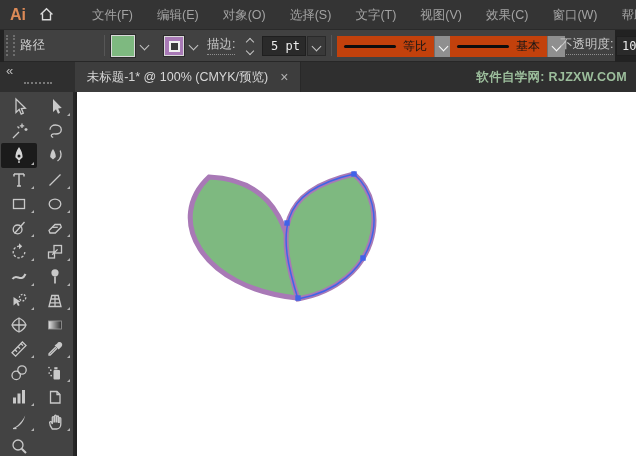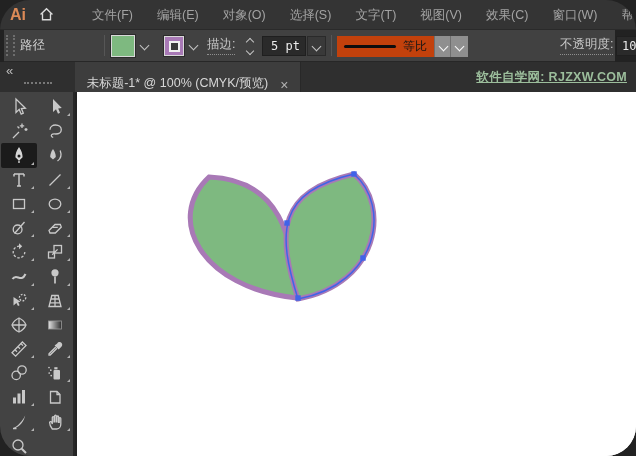--- a/index.html
+++ b/index.html
@@ -1,18 +1,18 @@
 <!DOCTYPE html>
 <html><head>
 <meta charset="utf-8">
 <style>
   html,body{margin:0;padding:0;background:#222;}
   #app{position:relative;width:636px;height:456px;overflow:hidden;
        font-family:"Liberation Sans","DejaVu Sans",sans-serif;
-       -webkit-font-smoothing:antialiased;user-select:none;border-radius:30px;}
+       -webkit-font-smoothing:antialiased;user-select:none;}
   
   #menubar{position:absolute;left:0;top:0;width:636px;height:30px;background:#343434;
            display:flex;align-items:center;border-bottom:1px solid #2a2a2a;box-sizing:border-box;}
   #logo{color:#DC8A57;font-weight:bold;font-size:16px;margin:0 0 0 10px;letter-spacing:0;}
   .mb-icon{display:flex;align-items:center;justify-content:center;}
   #home-btn{margin:0 9px 0 12px;}
   .vsep{width:1px;height:17px;background:#555;margin:0 8px;}
   .menu-item{color:#a3a3a3;font-size:12.5px;padding:0 12px;line-height:30px;cursor:default;white-space:nowrap;}
   .chev{width:6px;height:6px;border-right:1.6px solid #c4c4c4;border-bottom:1.6px solid #c4c4c4;
         transform:rotate(45deg);display:inline-block;}
@@ -51,25 +51,25 @@
   .combo .dd .chev{border-color:#fafafa;}
   #profile-combo{left:333px;display:flex;}
   #brush-combo{left:446px;display:flex;}
   #opacity-label{left:556px;}
   #opacity-field{left:612px;top:6px;height:20px;width:26px;padding-left:5px;box-sizing:border-box;}
   
   #tabstrip{position:absolute;left:0;top:62px;width:636px;height:30px;background:#2f2f2f;}
   #tools-collapse{position:absolute;left:6px;top:1px;color:#bdbdbd;font-size:13px;cursor:pointer;}
   #tools-grip{position:absolute;left:24px;top:20px;width:28px;border-top:2px dotted #787878;cursor:grab;}
   #doc-tab{position:absolute;left:75px;top:0;height:30px;width:226px;background:#3d3d3d;
-           border-right:1px solid #282828;display:flex;align-items:flex-end;justify-content:center;
+           border-right:1px solid #282828;display:flex;align-items:center;justify-content:center;
            color:#d7d7d7;font-size:12.5px;cursor:pointer;box-sizing:border-box;}
   #tab-close{margin-left:12px;color:#b2b2b2;font-size:14px;line-height:1;cursor:pointer;}
   #watermark{position:absolute;right:9px;top:0;height:30px;display:flex;align-items:center;
-             color:#9CBE9C;font-size:12.5px;font-weight:600;letter-spacing:.3px;text-decoration:underline;}
+             color:#9CBE9C;font-size:12.5px;font-weight:600;letter-spacing:.3px;}
   
   #toolbar{position:absolute;left:0;top:92px;width:75px;height:364px;background:#434343;
            border-right:2px solid #272727;box-sizing:border-box;}
   #tool-grid{display:grid;grid-template-columns:36px 36px;grid-auto-rows:24.2px;padding-top:3px;justify-content:center;}
   .tool{position:relative;display:flex;align-items:center;justify-content:center;cursor:pointer;border-radius:2px;}
   .tool.selected{background:#1b1b1b;}
   .tool .fly{position:absolute;right:3px;bottom:3px;width:0;height:0;
              border-left:3.5px solid transparent;border-bottom:3.5px solid #b3b3b3;}
   .tool svg{display:block;}
   
@@ -132,20 +132,24 @@
     <div class="cb combo" id="profile-combo">
       <span class="field">
           <span class="stroke-line"></span>
         <span class="val">等比</span>
         </span>
       <span class="dd">
           <span class="chev"></span>
         </span>
     </div>
     <div class="cb combo" id="brush-combo">
+      <span class="field">
+          <span class="stroke-line"></span>
+        <span class="val">基本</span>
+        </span>
       <span class="dd">
           <span class="chev"></span>
         </span>
     </div>
     <div class="cb" id="opacity-label">
         <span class="dotted-label">不透明度:</span>
       </div>
     <div class="cb dark-field" id="opacity-field">100</div>
   </div>
 

